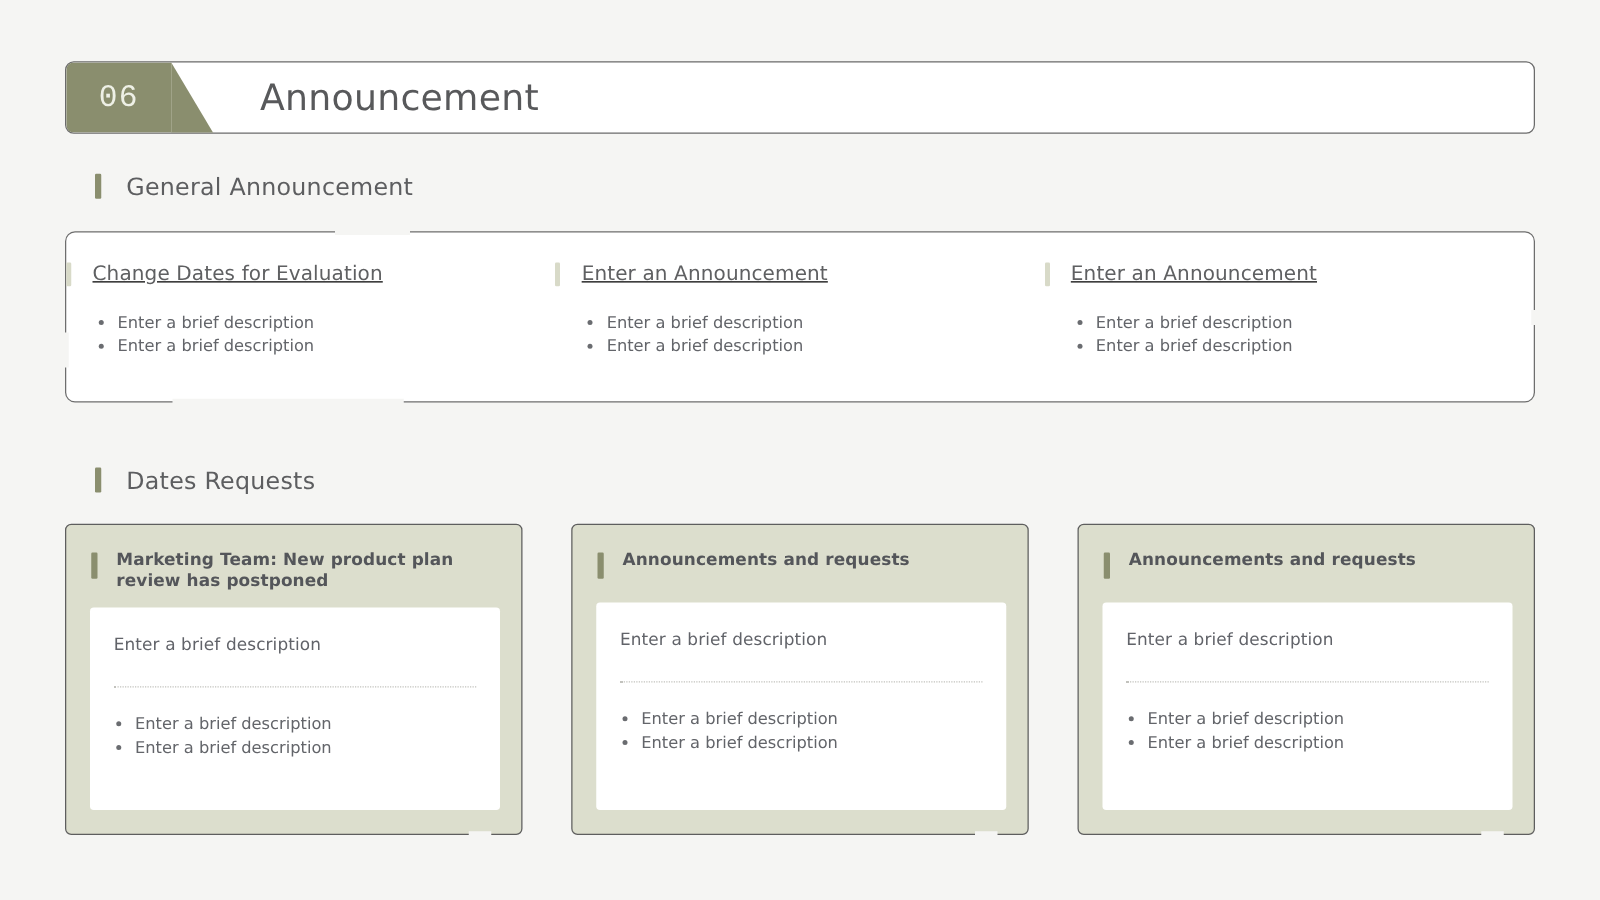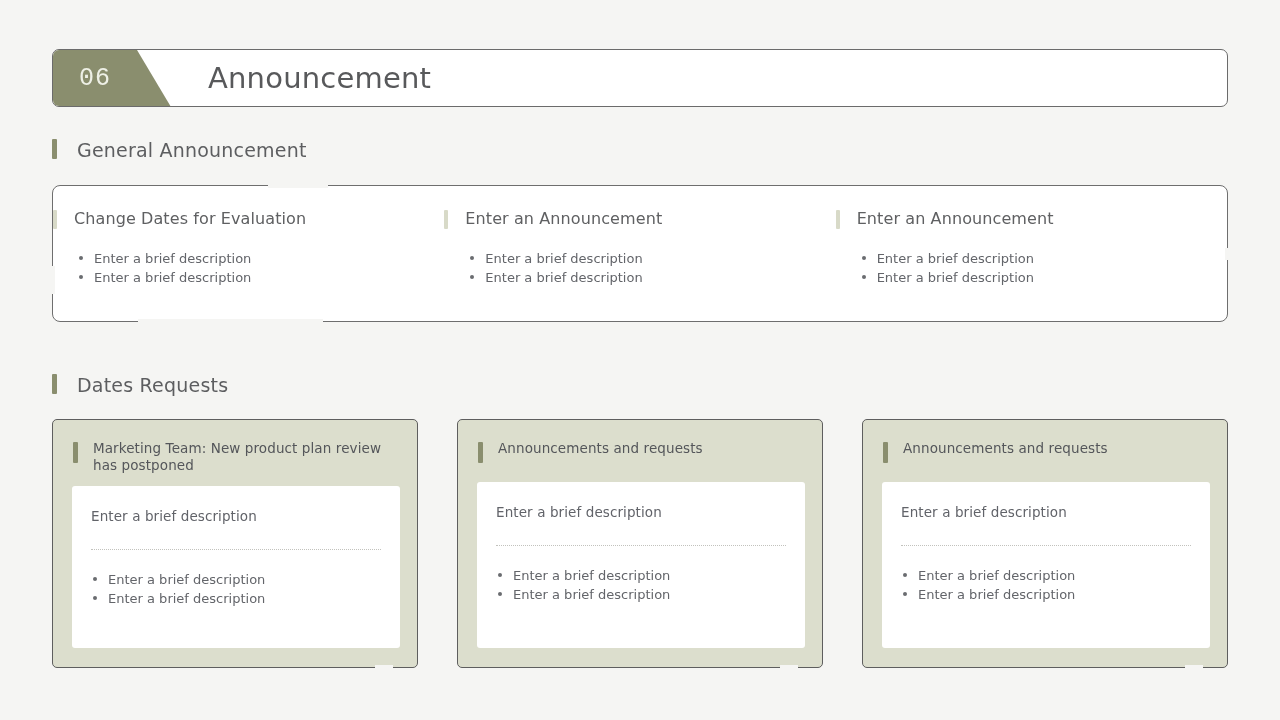--- a/index.html
+++ b/index.html
@@ -64,20 +64,21 @@
     font-size: 29px;
     font-weight: 400;
     letter-spacing: 0.2px;
   }
 
   
   .section-label {
     position: absolute;
     display: flex;
     align-items: flex-start;
+    margin-left: 24px;
   }
   .section-label .accent {
     width: 5px;
     height: 20px;
     background: #8a8e6e;
     border-radius: 1px;
     flex: 0 0 auto;
   }
   .section-label .label-text {
     margin-left: 20px;
@@ -117,20 +118,21 @@
     position: relative;
     box-sizing: border-box;
   }
   .gen-col:nth-child(1) { padding-left: 24px; }
   .gen-col:nth-child(2) { padding-left: 13px; }
   .gen-col:nth-child(3) { padding-left: 16px; }
 
   .card-head {
     display: flex;
     align-items: center;
+    text-decoration: underline;
   }
   .card-head .accent-light {
     width: 4px;
     height: 19px;
     background: #d8dac8;
     border-radius: 1px;
     flex: 0 0 auto;
     margin-top: 1px;
   }
   .card-head .head-text {
@@ -207,20 +209,21 @@
     border-radius: 1px;
     flex: 0 0 auto;
     margin-top: 2px;
   }
   .team-head .head-text {
     margin-left: 15px;
     font-size: 13.5px;
     color: #54565a;
     line-height: 17px;
     letter-spacing: 0.1px;
+    font-weight: bold;
   }
 
   .team-inner {
     position: absolute;
     left: 19px;
     top: 62px;
     width: 328px;
     height: 166px;
     background: #ffffff;
     border-radius: 3px;

